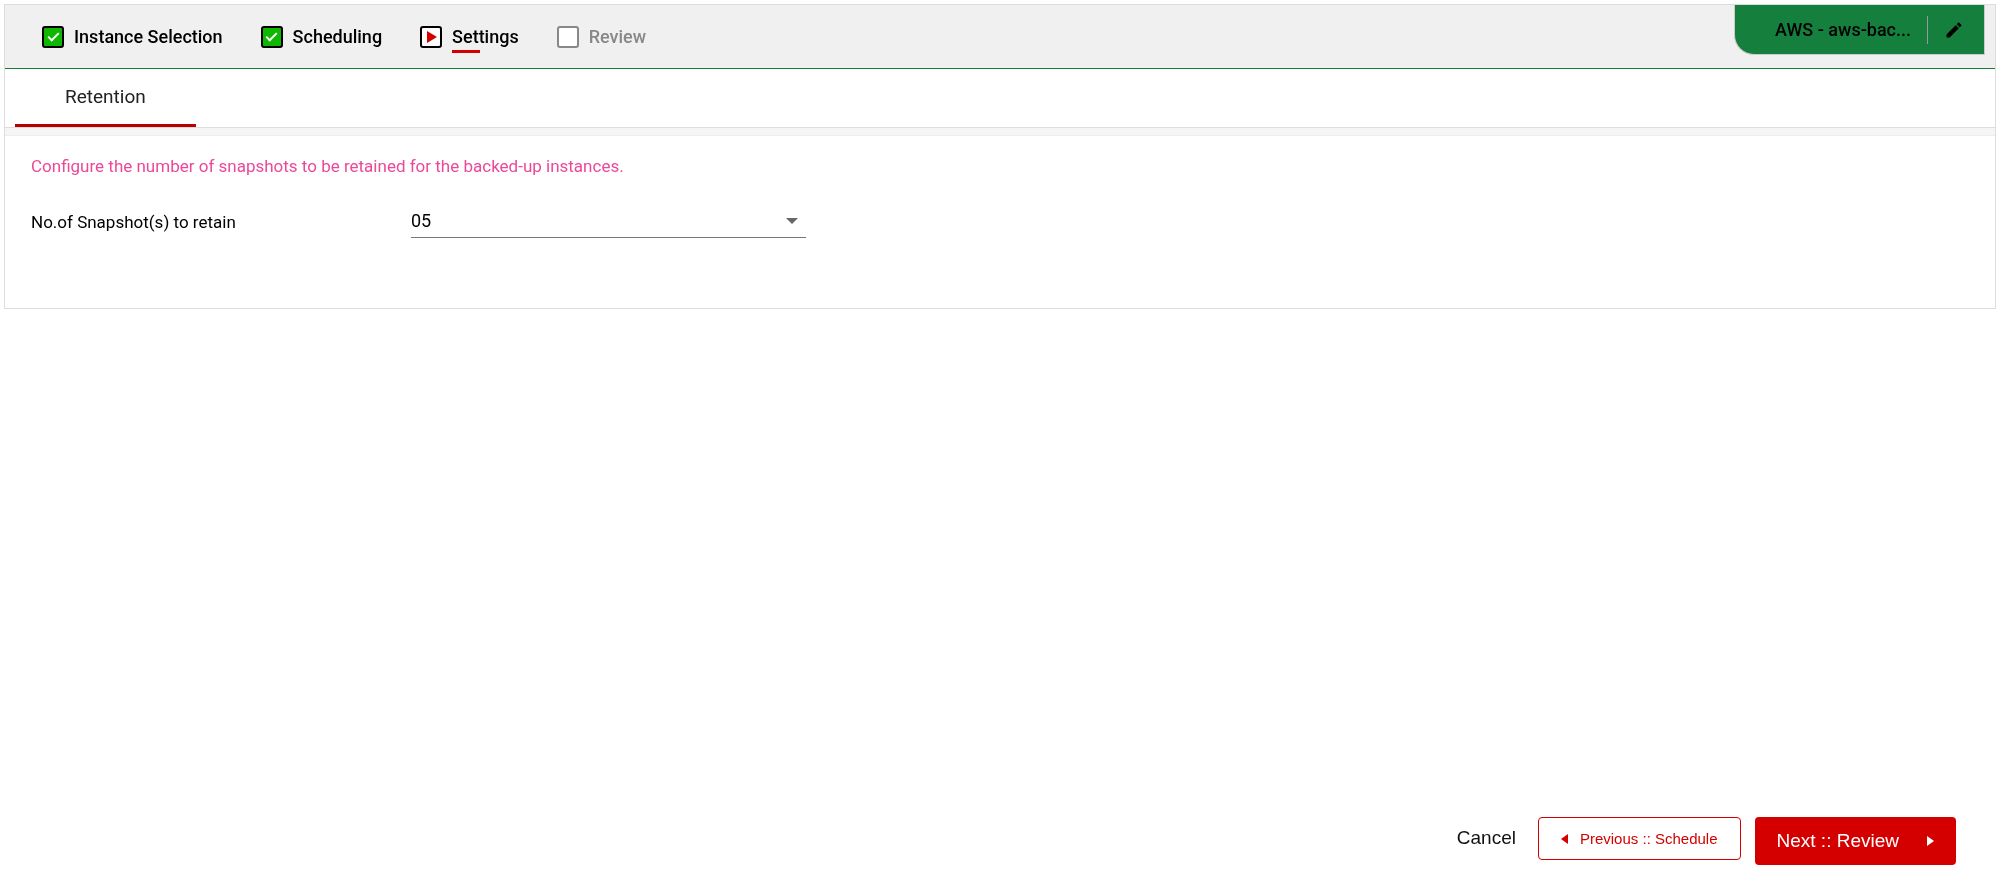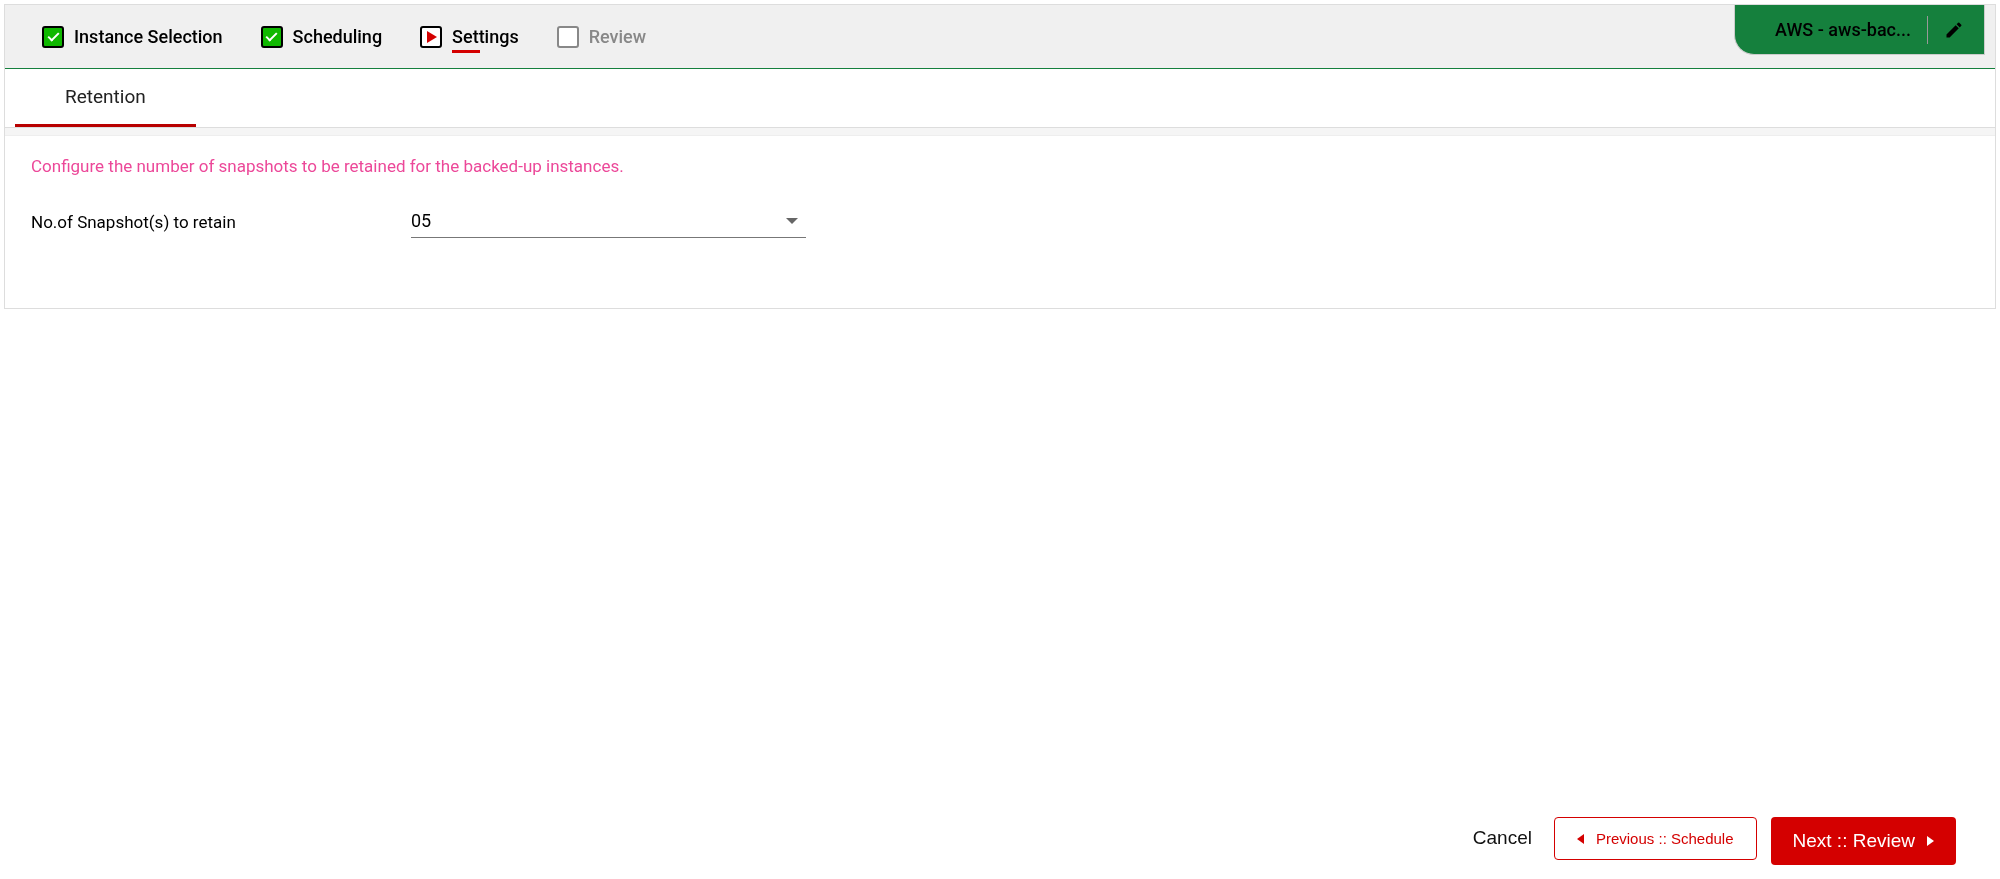--- a/index.html
+++ b/index.html
@@ -242,21 +242,21 @@
     .btn-primary {
       background: #d40000;
       border: none;
       color: #fff;
       font-size: 19px;
       padding: 13px 22px;
       border-radius: 4px;
       cursor: pointer;
       display: flex;
       align-items: center;
-      gap: 12px;
+      gap: 28px;
       font-weight: 500;
     }
     .btn-primary .arrow-right {
       width: 0;
       height: 0;
       border-left: 7px solid #fff;
       border-top: 5px solid transparent;
       border-bottom: 5px solid transparent;
     }
     .page-wrapper {

